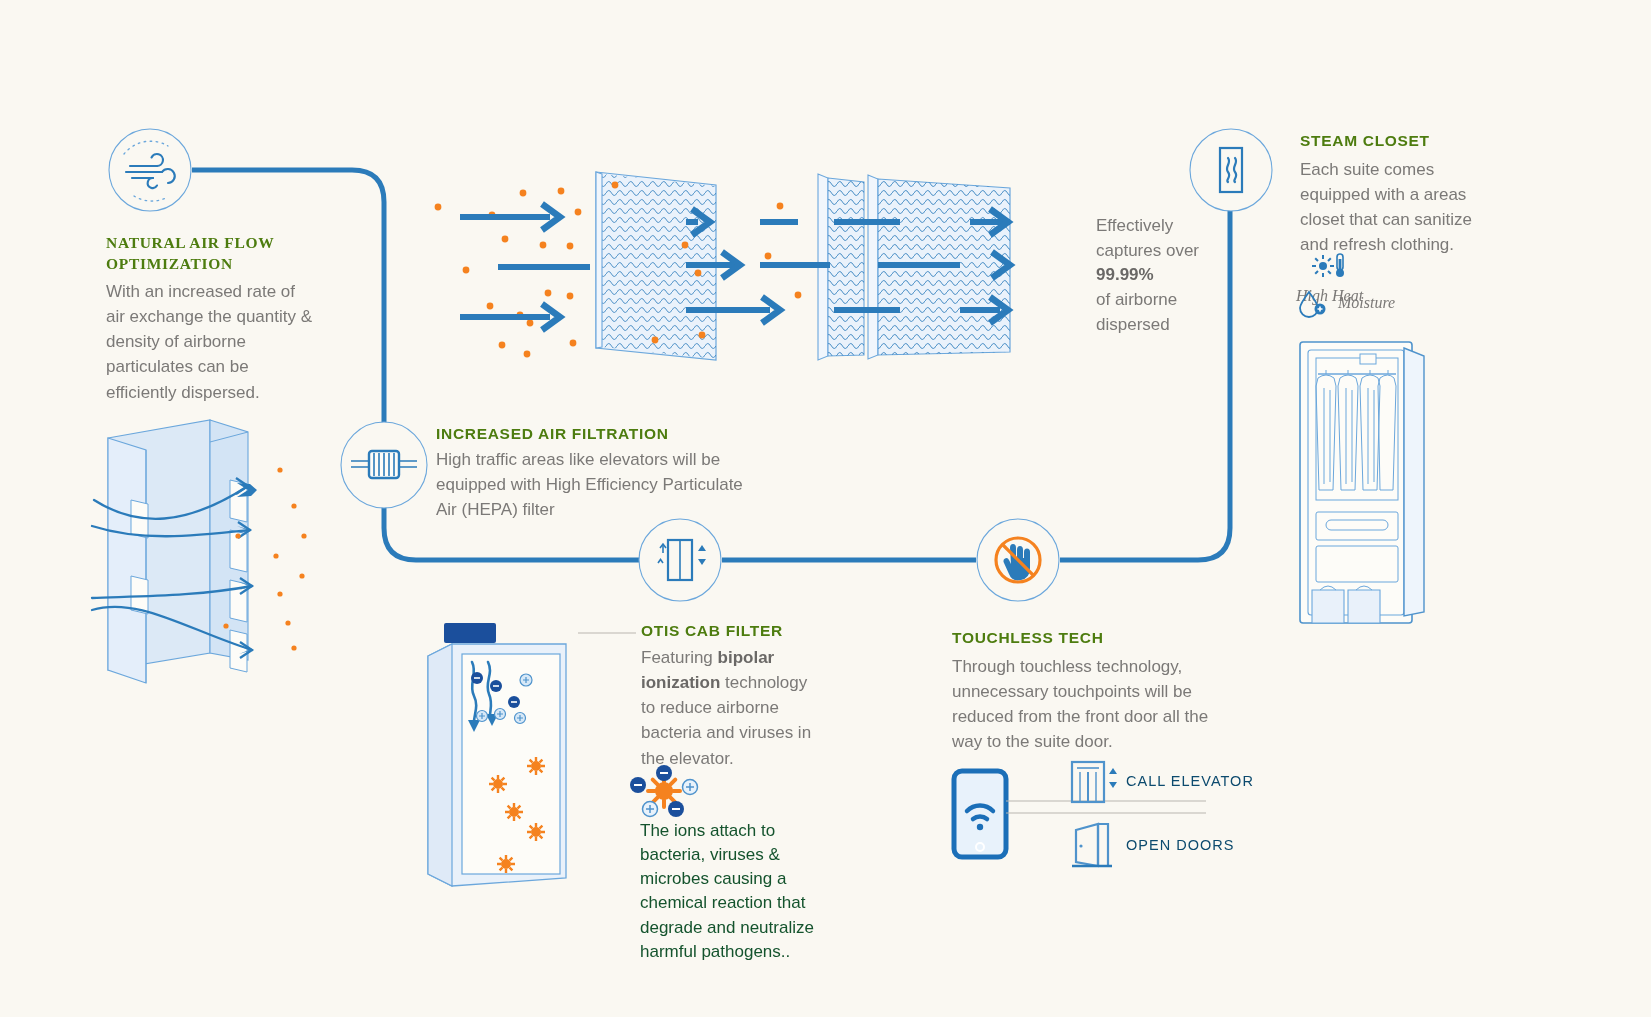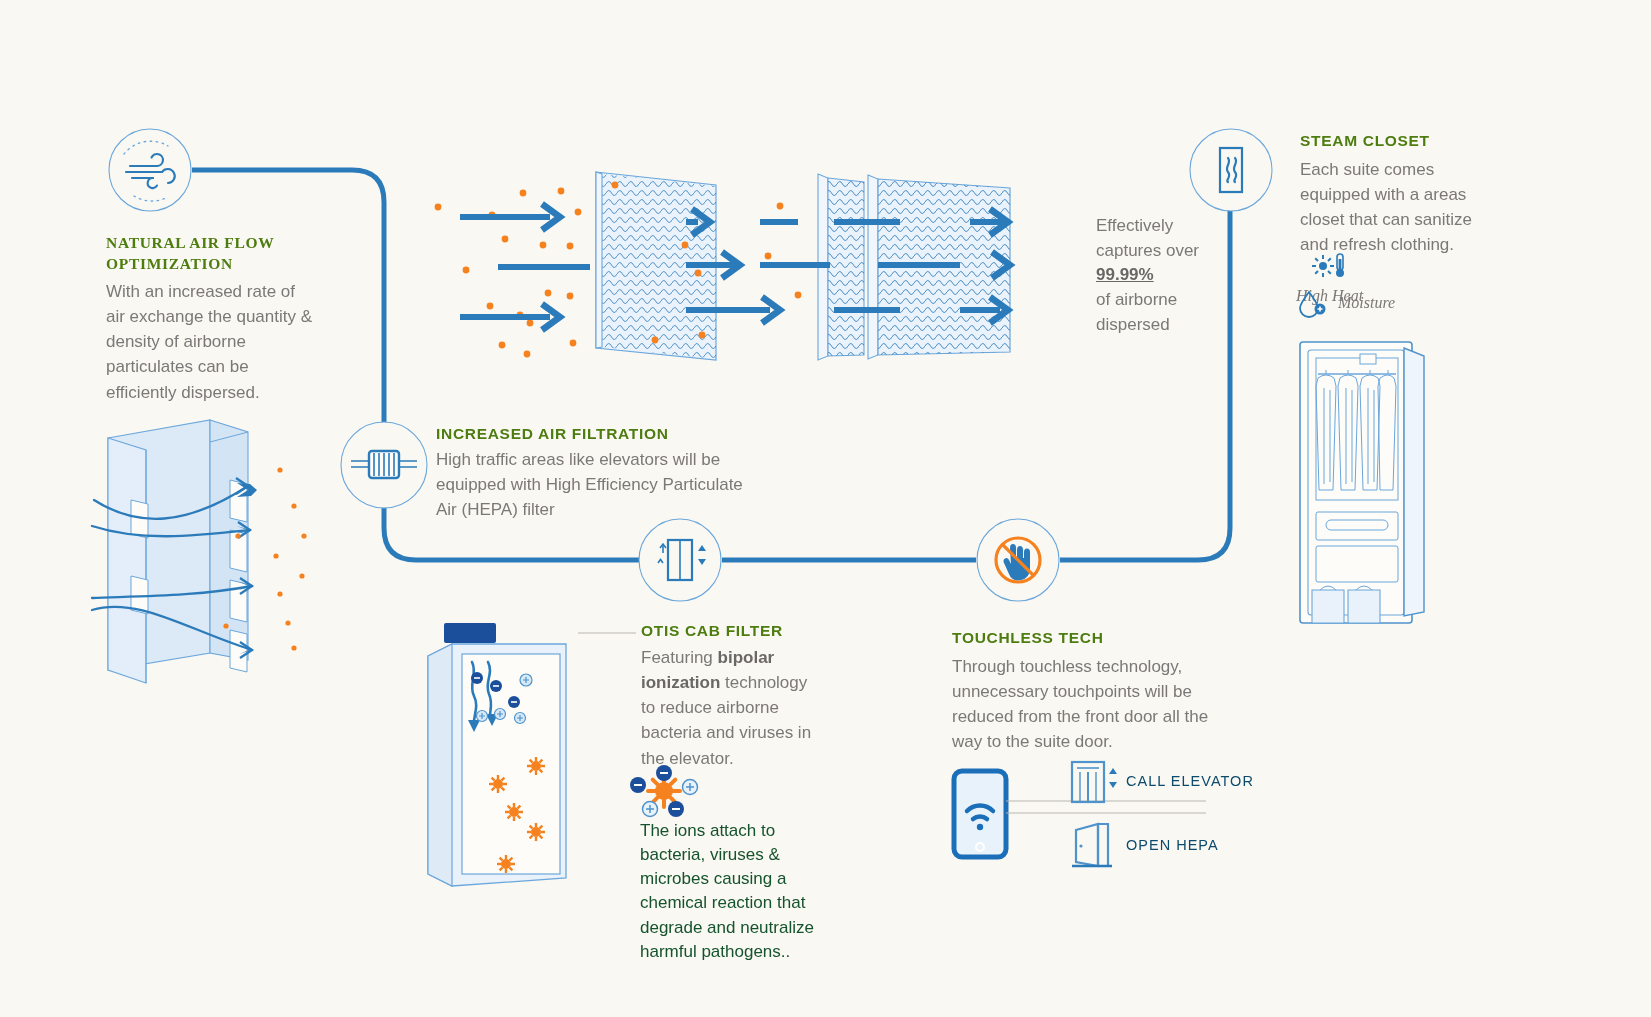--- a/index.html
+++ b/index.html
@@ -209,21 +209,21 @@
       <circle cx="272" cy="175" r="3.4"></circle>
         <circle cx="350" cy="46" r="3.4"></circle>
       <circle cx="338" cy="96" r="3.4"></circle>
         <circle cx="368" cy="135" r="3.4"></circle>
     </g>
   </svg>
 
   <div class="abs bd" style="left:1096px;top:214px;width:130px;line-height:1.45;">
     <div>Effectively</div>
     <div>captures over</div>
-    <div style="font-weight:700;color:#6a6866;text-decoration:underline;">99.99%</div>
+    <div style="font-weight:700;color:#6a6866;">99.99%</div>
     <div>of airborne</div>
     <div>dispersed</div>
   </div>
 
   <div class="abs" style="left:638px;top:518px;">
     <svg width="84" height="84" viewBox="0 0 84 84">
       <circle cx="42" cy="42" r="41" fill="#faf8f2" stroke="#6ba7dc" stroke-width="1.1"></circle>
       <rect x="30" y="22" width="24" height="40" fill="none" stroke="#2b7bba" stroke-width="2.2"></rect>
       <path d="M42 22 V62" stroke="#2b7bba" stroke-width="1.6"></path>
       <g stroke="#2b7bba" stroke-width="1.6" fill="none">
@@ -378,21 +378,21 @@
       </g>
   </svg>
   <div class="abs cap" style="left:1126px;top:773px;">CALL ELEVATOR</div>
 
   <svg class="abs" style="left:1068px;top:820px;width:50px;height:50px;" viewBox="0 0 50 50">
     <path d="M30 4 V46 M30 4 H40 V46 H30" fill="none" stroke="#4f93cc" stroke-width="2.2"></path>
     <path d="M8 10 L30 4 V46 L8 42 Z" fill="none" stroke="#4f93cc" stroke-width="2.2"></path>
     <circle cx="13" cy="26" r="1.6" fill="#4f93cc"></circle>
     <path d="M4 46 H44" stroke="#2b7bba" stroke-width="2.6"></path>
   </svg>
-  <div class="abs cap" style="left:1126px;top:837px;">OPEN HEPA</div>
+  <div class="abs cap" style="left:1126px;top:837px;">OPEN DOORS</div>
 
   <div class="abs" style="left:1189px;top:128px;">
     <svg width="84" height="84" viewBox="0 0 84 84">
       <circle cx="42" cy="42" r="41" fill="#faf8f2" stroke="#6ba7dc" stroke-width="1.1"></circle>
       <rect x="31" y="20" width="22" height="44" fill="none" stroke="#2b7bba" stroke-width="2.2"></rect>
       <g fill="none" stroke="#2b7bba" stroke-width="2.2" stroke-linecap="round">
         <path d="M39 30 c4 5 -4 9 0 14 c4 5 -3 8 0 10"></path>
         <path d="M46 30 c4 5 -4 9 0 14 c4 5 -3 8 0 10"></path>
       </g>
     </svg>

